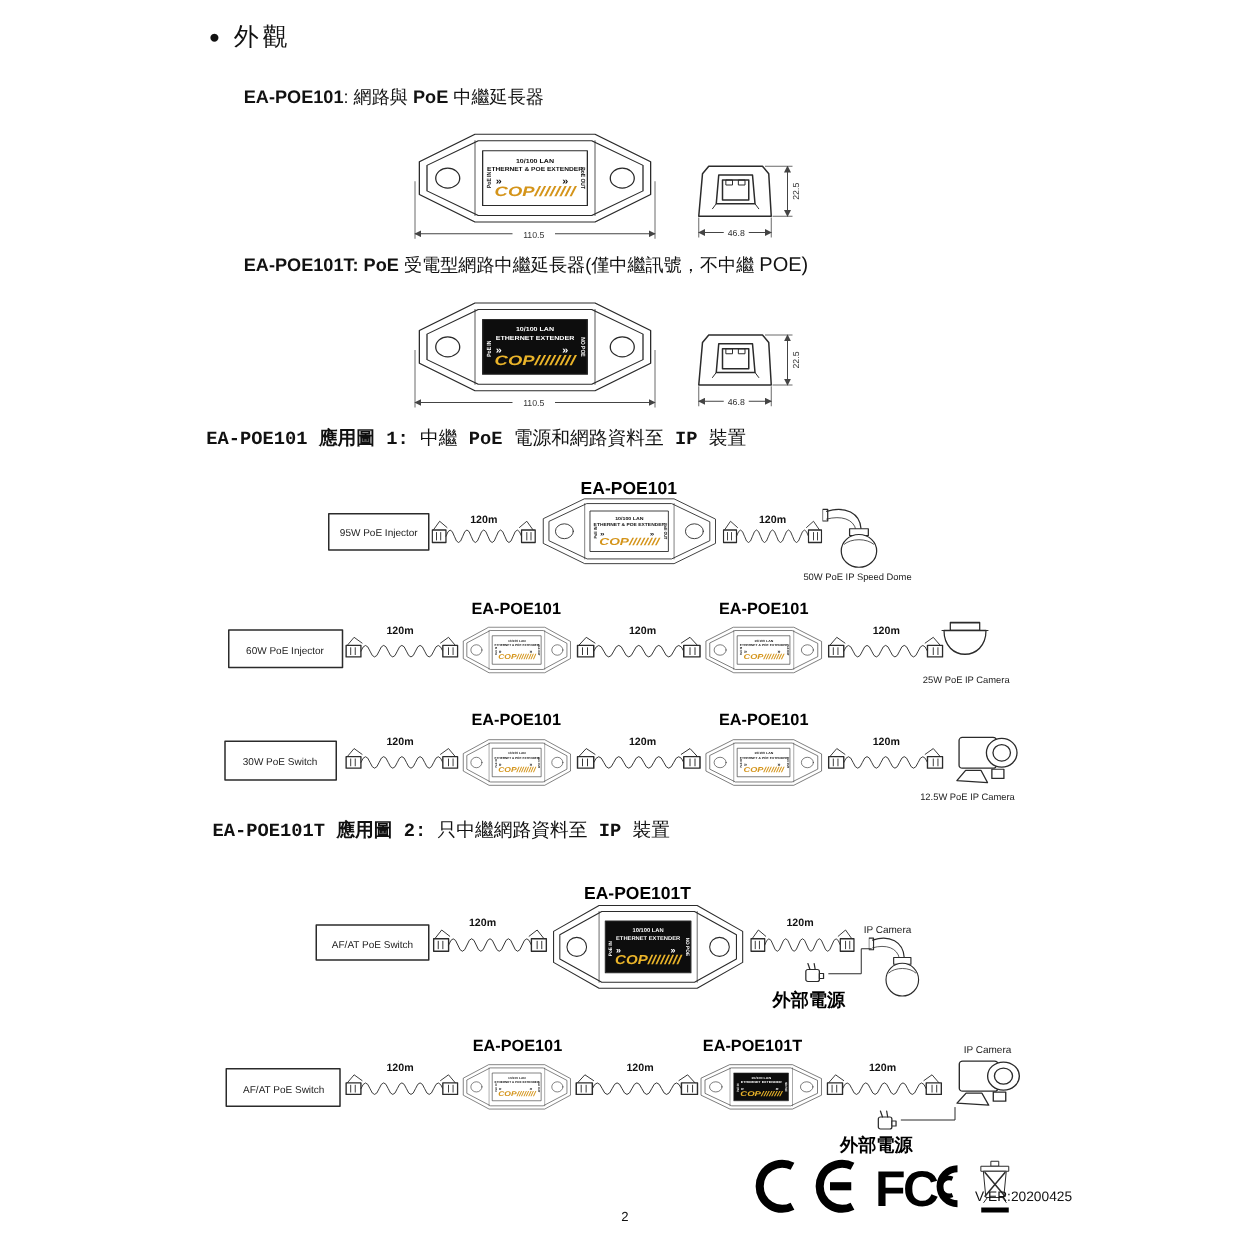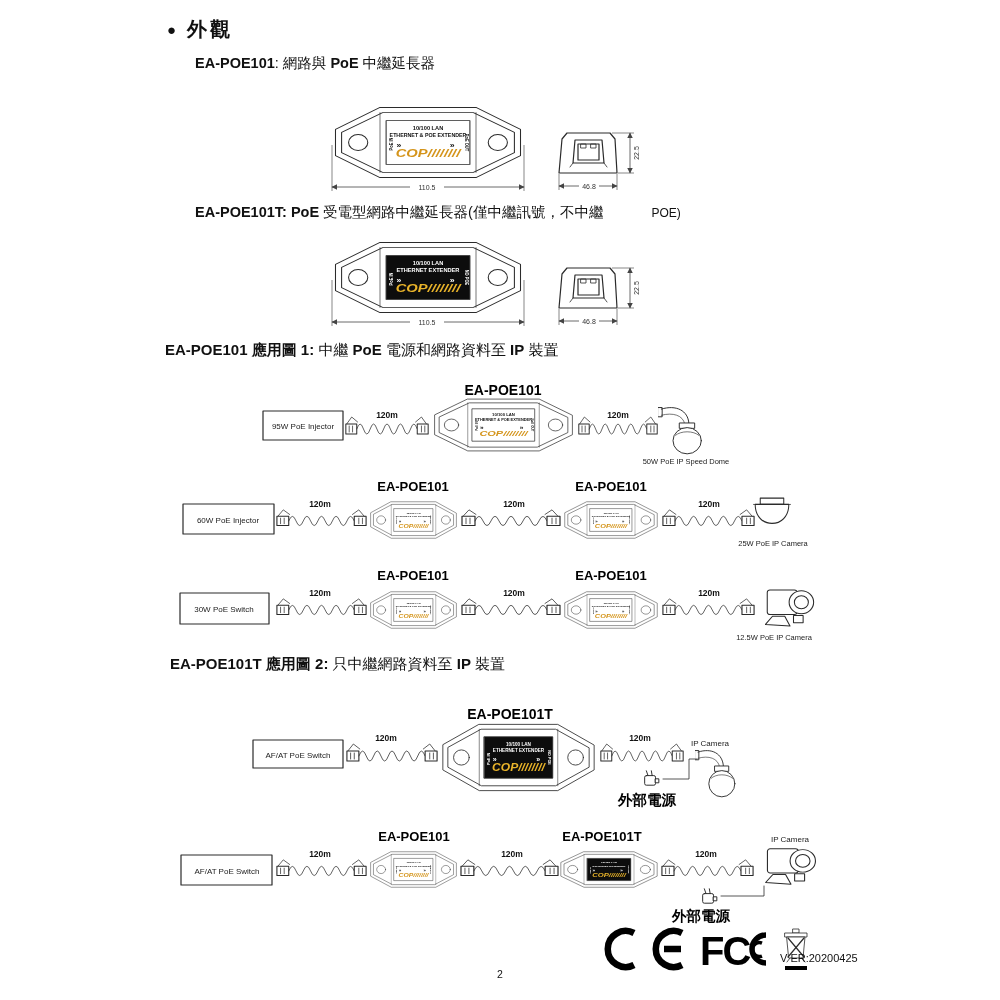--- a/index.html
+++ b/index.html
@@ -1,25 +1,25 @@
 <!DOCTYPE html>
 <html><head>
 <meta charset="utf-8">
 <style>
   html,body{margin:0;padding:0;background:#888;}
   .page{position:relative;width:1000px;height:1000px;background:#fff;margin:0 auto;
         font-family:"Liberation Sans",sans-serif;color:#111;overflow:hidden;}
   
   .sec-head{position:absolute;left:167px;top:16px;display:flex;align-items:center;gap:11px;}
   .bullet{font-size:15px;line-height:1;}
-  .sec-title{font-size:20px;font-weight:bold;letter-spacing:3px;}
+  .sec-title{font-size:20px;font-weight:normal;letter-spacing:3px;}
   .intro{position:absolute;font-size:14.5px;white-space:nowrap;}
   .intro b{font-size:14.5px;}
-  .intro .sm{font-size:12px;margin-left:44px;}
-  .apphead{position:absolute;font-size:15px;white-space:nowrap;}
+  .intro .sm{font-size:16px;}
+  .apphead{position:absolute;font-size:15px;white-space:nowrap;font-family:Liberation Mono, monospace;}
   .apphead b{font-size:15px;}
   
   svg{position:absolute;overflow:visible;}
   svg.defsonly{position:absolute;width:0;height:0;}
   .ln{stroke:#2b2b2b;stroke-width:1.2;fill:none;stroke-linejoin:round;stroke-linecap:round;}
   .f{fill:#fff;}
   .blk{fill:#0d0d0d;}
   .thin{stroke-width:0.8;}
   .ext{stroke:#555;stroke-width:0.7;}
   .dim{stroke:#444;stroke-width:0.8;}
@@ -133,21 +133,21 @@
         <rect class="ln f" x="15" y="11" width="4" height="5"></rect>
       </symbol>
     </defs>
   </svg>
 
   <div class="sec-head">
     <span class="bullet">●</span>
     <span class="sec-title">外觀</span>
   </div>
 
-  <div class="intro" style="left:195px;top:54px">
+  <div class="intro" style="left:195px;top:68px">
     <b>EA-POE101</b><span>: 網路與 </span><b>PoE</b><span> 中繼延長器</span>
   </div>
 
   <svg class="fig" style="left:330px;top:103px" width="196" height="94" viewBox="0 0 196 94">
     <use href="#dev101" x="2" y="3" width="192" height="73"></use>
     <line class="ext" x1="2" y1="42" x2="2" y2="88"></line>
     <line class="ext" x1="194" y1="42" x2="194" y2="88"></line>
     <line class="dim" x1="2" y1="84" x2="80" y2="84" marker-start="url(#mA)"></line>
     <line class="dim" x1="114" y1="84" x2="194" y2="84" marker-end="url(#mA)"></line>
     <text class="dimt" x="97" y="87">110.5</text>

